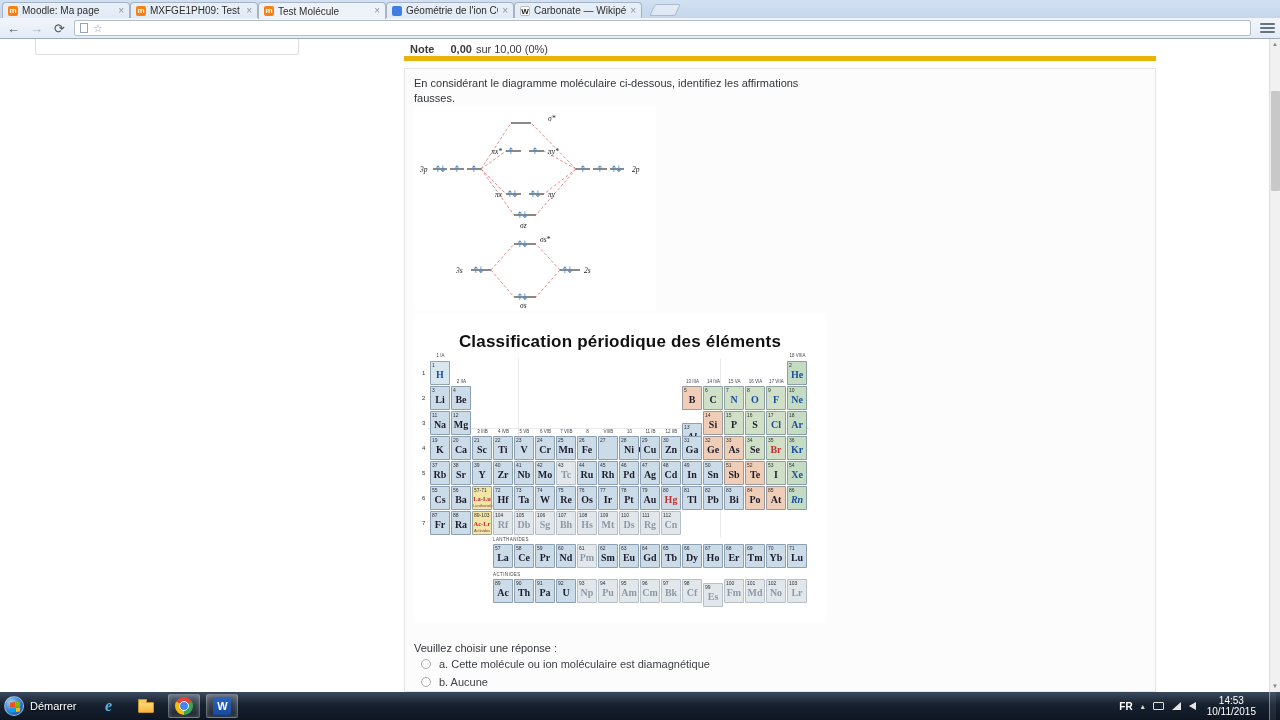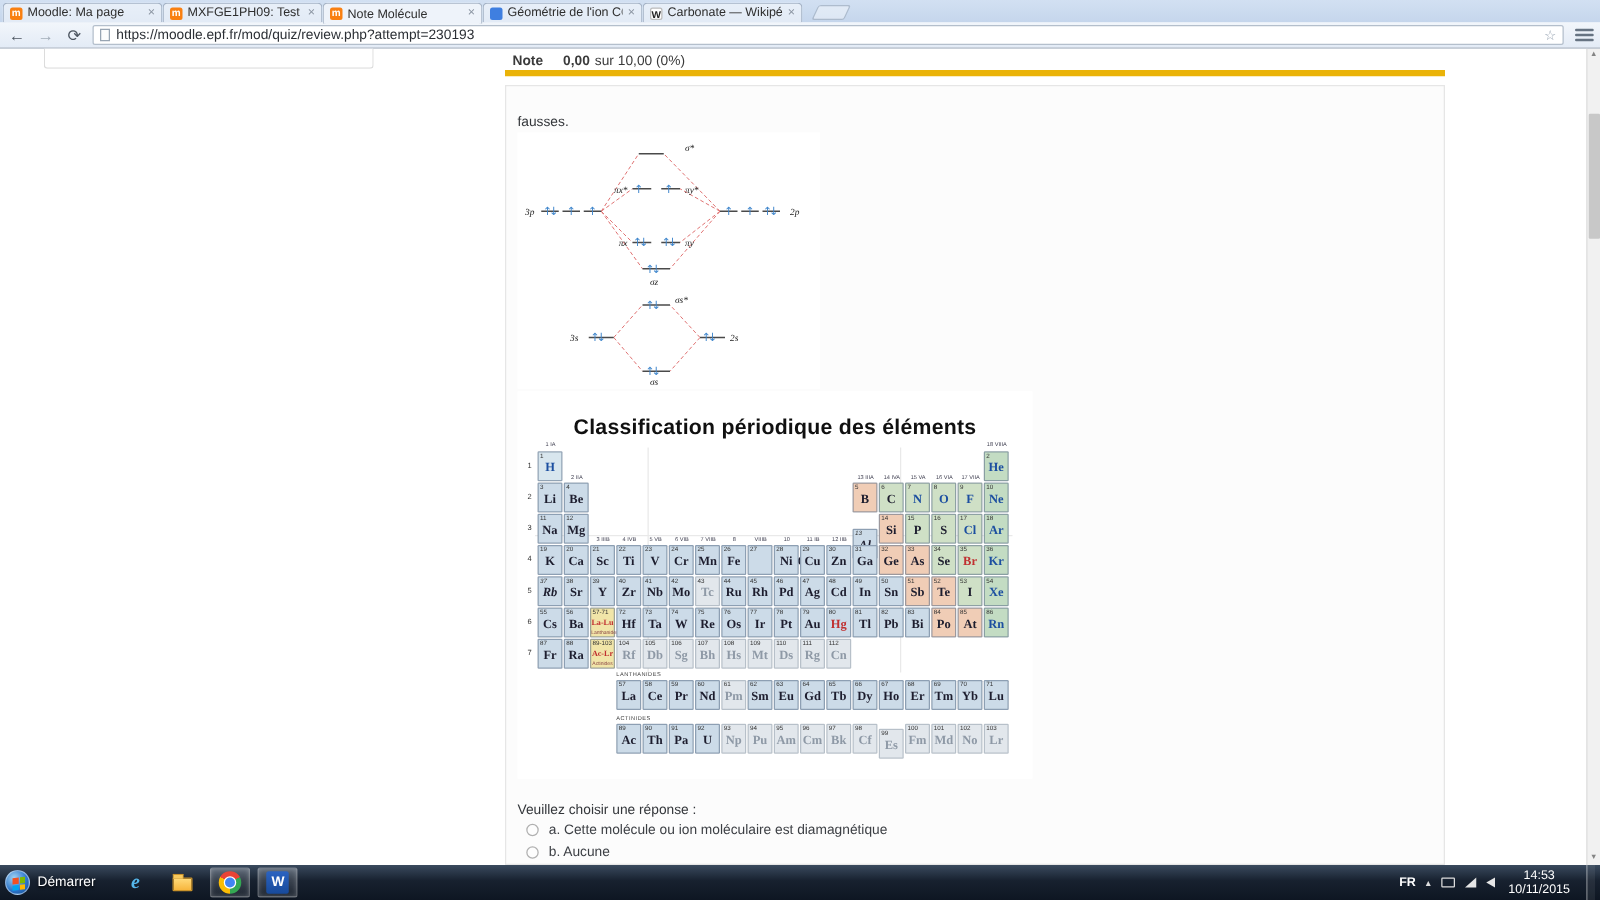--- a/index.html
+++ b/index.html
@@ -99,21 +99,21 @@
       <span class="tab-title">Moodle: Ma page</span>
       <span class="tab-close">×</span>
     </div>
     <div class="tab" style="left:130px">
       <span class="favicon" style="background: rgb(249, 128, 18);">m</span>
       <span class="tab-title">MXFGE1PH09: Test 2</span>
       <span class="tab-close">×</span>
     </div>
     <div class="tab active" style="left:258px">
       <span class="favicon" style="background: rgb(249, 128, 18);">m</span>
-      <span class="tab-title">Note Molécule</span>
+      <span class="tab-title">Test Molécule</span>
       <span class="tab-close">×</span>
     </div>
     <div class="tab" style="left:386px">
       <span class="favicon" style="background: rgb(63, 127, 224);"></span>
       <span class="tab-title">Géométrie de l'ion CO 3 2-</span>
       <span class="tab-close">×</span>
     </div>
     <div class="tab" style="left:514px">
       <span class="favicon" style="color: rgb(34, 34, 34); border: 1px solid rgb(187, 187, 187); background: rgb(255, 255, 255);">W</span>
       <span class="tab-title">Carbonate — Wikipédia</span>
@@ -121,21 +121,20 @@
     </div>
     <div id="newtab-btn"></div>
   </div>
 
   <div id="toolbar">
     <span class="nav-glyph">←</span>
     <span class="nav-glyph dim">→</span>
     <span class="nav-glyph">⟳</span>
     <div id="urlbar">
       <span id="page-ic"></span>
-      <span id="urltext">https://moodle.epf.fr/mod/quiz/review.php?attempt=230193</span>
       <span id="star-ic">☆</span>
     </div>
     <div id="menu-ic">
         <span></span>
         <span></span>
         <span></span>
       </div>
   </div>
 
   <div id="viewport">
@@ -144,20 +143,21 @@
     <div id="note-row">
       <span class="bold">Note</span>
       <span id="note-val">
         <span class="bold">0,00</span>
         <span>sur 10,00 (0%)</span>
       </span>
     </div>
 
 
     <div id="qcontent">
+      <div class="qtext" style="top:8px">En considérant le diagramme moléculaire ci-dessous, identifiez les affirmations</div>
       <div class="qtext" style="top:23px">fausses.</div>
 
       <div id="mo-box">
         <svg id="mo-svg" width="242" height="205" viewBox="0 0 242 205">
             <line x1="67" y1="63" x2="97" y2="17" stroke="#e07272" stroke-width="0.8" stroke-dasharray="3 2"></line>
             <line x1="162" y1="63" x2="117" y2="17" stroke="#e07272" stroke-width="0.8" stroke-dasharray="3 2"></line>
             <line x1="67" y1="63" x2="92" y2="45" stroke="#e07272" stroke-width="0.8" stroke-dasharray="3 2"></line>
             <line x1="162" y1="63" x2="130" y2="45" stroke="#e07272" stroke-width="0.8" stroke-dasharray="3 2"></line>
             <line x1="67" y1="63" x2="92" y2="88" stroke="#e07272" stroke-width="0.8" stroke-dasharray="3 2"></line>
             <line x1="162" y1="63" x2="130" y2="88" stroke="#e07272" stroke-width="0.8" stroke-dasharray="3 2"></line>
@@ -365,21 +365,21 @@
               <div class="pt-s" style="color: rgb(29, 29, 46);">Se</div>
             </div>
             <div class="pt-cell" style="left: 352px; top: 123px; background: rgb(207, 224, 198);">
               <div class="pt-z">35</div>
               <div class="pt-s" style="color: rgb(192, 48, 48);">Br</div>
             </div>
             <div class="pt-cell" style="left: 373px; top: 123px; background: rgb(195, 220, 195);">
               <div class="pt-z">36</div>
               <div class="pt-s" style="color: rgb(28, 79, 160);">Kr</div>
             </div>
-            <div class="pt-cell" style="left: 16px; top: 148px; background: rgb(204, 219, 232); font-style: italic;">
+            <div class="pt-cell" style="left: 16px; top: 148px; background: rgb(204, 219, 232);">
               <div class="pt-z">37</div>
               <div class="pt-s" style="color: rgb(29, 29, 46);">Rb</div>
             </div>
             <div class="pt-cell" style="left: 37px; top: 148px; background: rgb(204, 219, 232);">
               <div class="pt-z">38</div>
               <div class="pt-s" style="color: rgb(29, 29, 46);">Sr</div>
             </div>
             <div class="pt-cell" style="left: 58px; top: 148px; background: rgb(204, 219, 232);">
               <div class="pt-z">39</div>
               <div class="pt-s" style="color: rgb(29, 29, 46);">Y</div>
@@ -508,21 +508,21 @@
             <div class="pt-cell" style="left: 331px; top: 173px; background: rgb(240, 205, 182);">
               <div class="pt-z">84</div>
               <div class="pt-s" style="color: rgb(29, 29, 46);">Po</div>
             </div>
             <div class="pt-cell" style="left: 352px; top: 173px; background: rgb(240, 205, 182);">
               <div class="pt-z">85</div>
               <div class="pt-s" style="color: rgb(29, 29, 46);">At</div>
             </div>
             <div class="pt-cell" style="left: 373px; top: 173px; background: rgb(195, 220, 195);">
               <div class="pt-z">86</div>
-              <div class="pt-s" style="color: rgb(28, 79, 160);">Rn</div>
+              <div class="pt-s" style="color: rgb(28, 79, 160); font-style: italic;">Rn</div>
             </div>
             <div class="pt-cell" style="left: 16px; top: 198px; background: rgb(204, 219, 232);">
               <div class="pt-z">87</div>
               <div class="pt-s" style="color: rgb(29, 29, 46);">Fr</div>
             </div>
             <div class="pt-cell" style="left: 37px; top: 198px; background: rgb(204, 219, 232);">
               <div class="pt-z">88</div>
               <div class="pt-s" style="color: rgb(29, 29, 46);">Ra</div>
             </div>
             <div class="pt-cell" style="left: 58px; top: 198px; background: rgb(241, 229, 168);">

